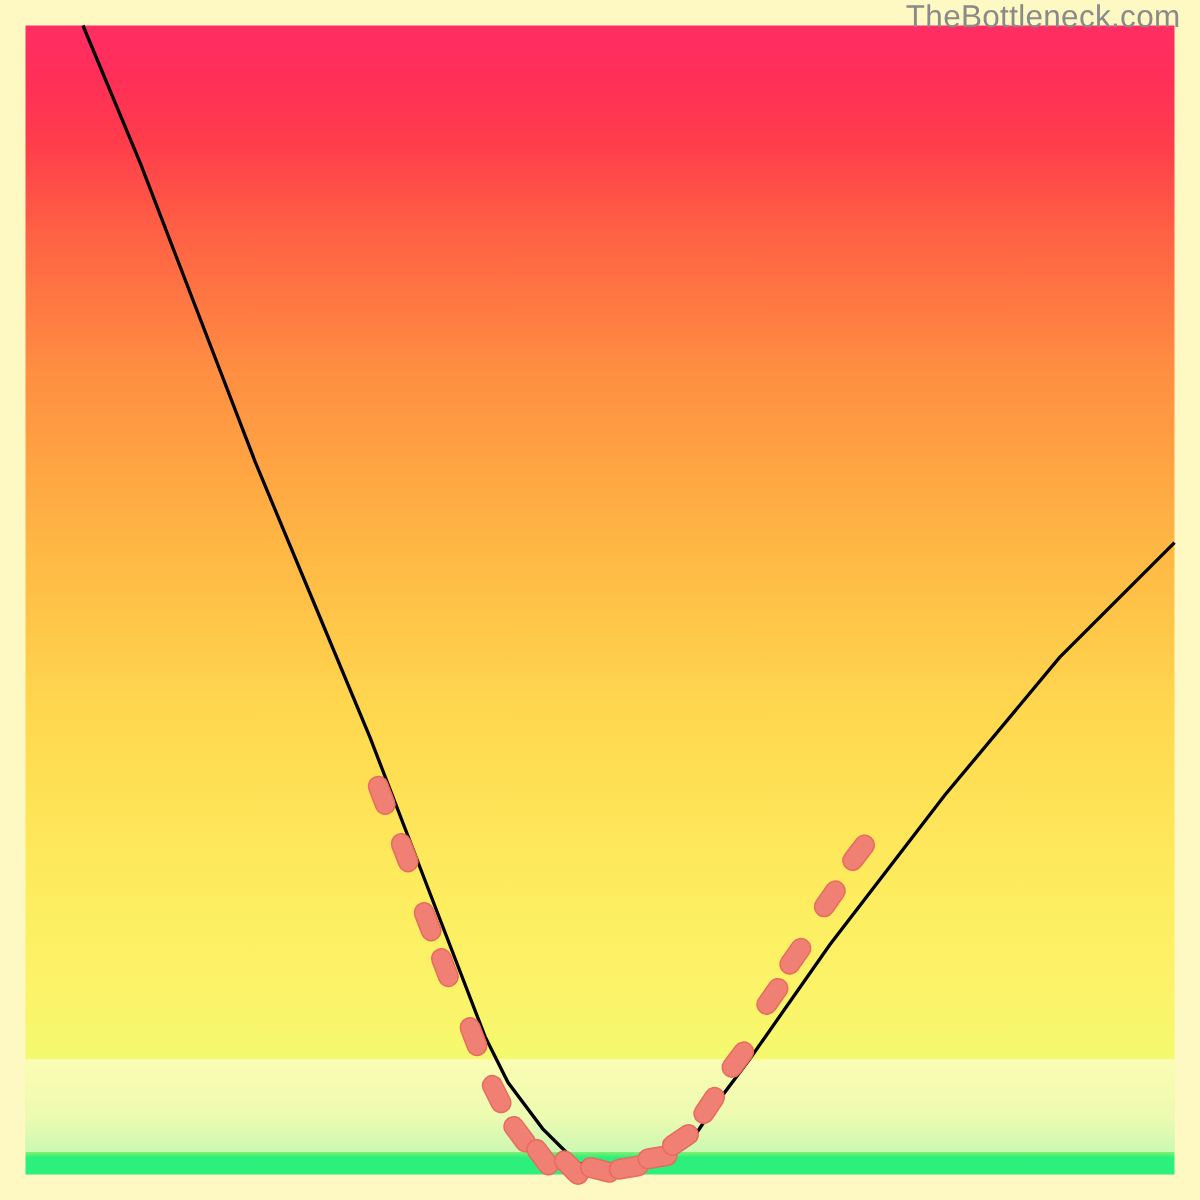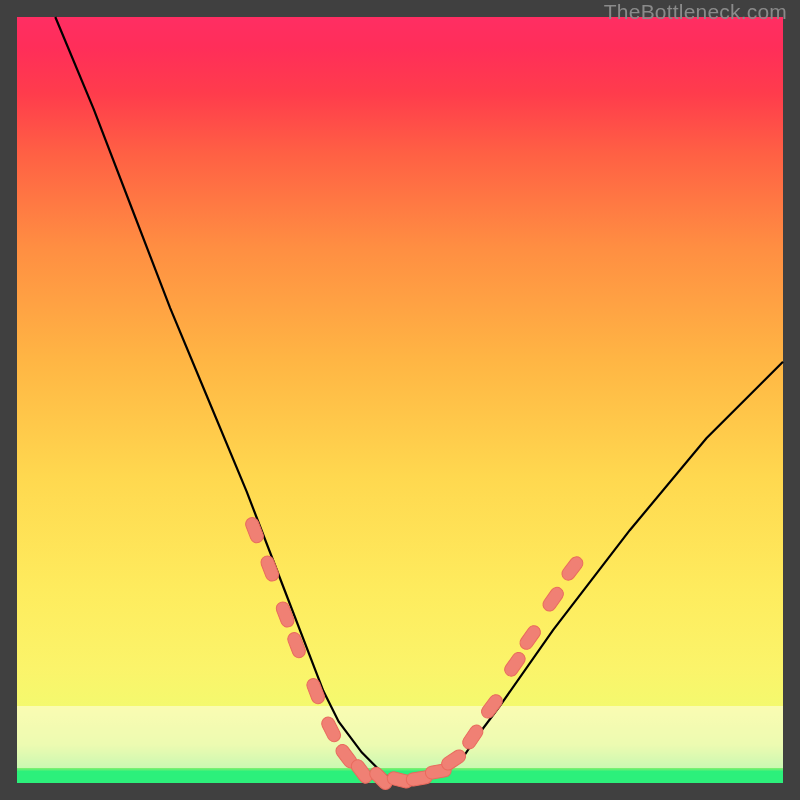--- a/index.html
+++ b/index.html
@@ -10,21 +10,21 @@
     overflow: hidden;
     background: #000;
     font-family: Arial, Helvetica, sans-serif;
   }
   .frame {
     position: absolute;
     top: 0;
     left: 0;
     width: 800px;
     height: 800px;
-    background: #404040;
+    background: #fef9c3;
   }
   .plot {
     position: absolute;
     top: 17px;
     left: 17px;
     width: 766px;
     height: 766px;
     
     background: linear-gradient(
       to top,

